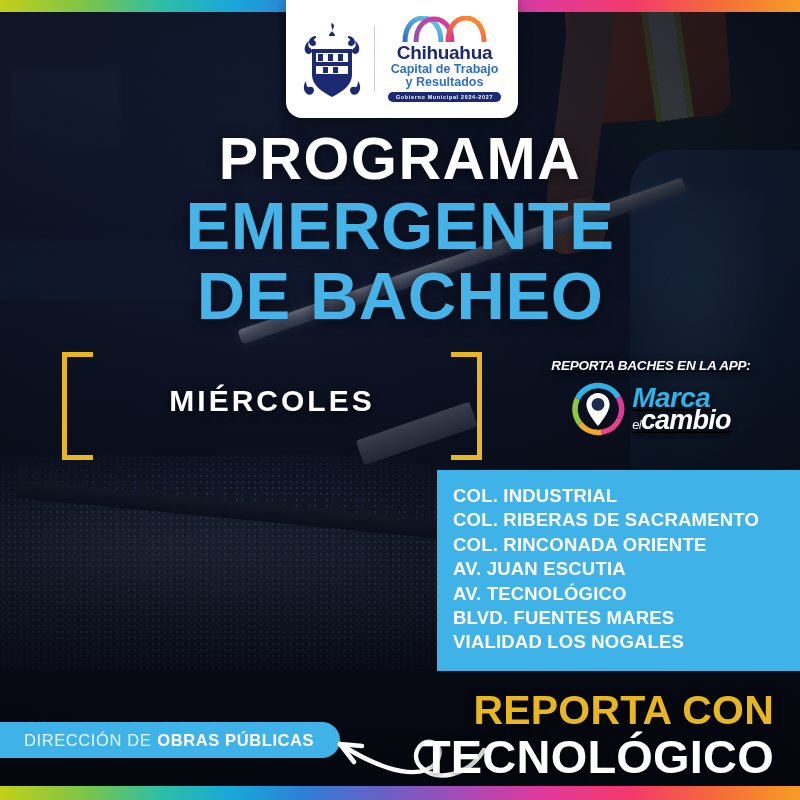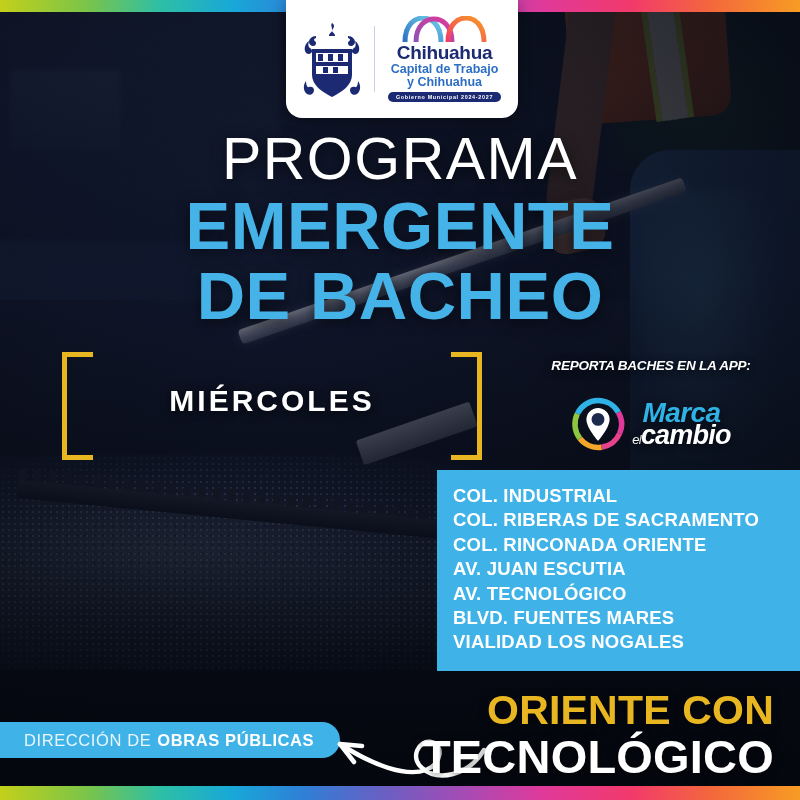--- a/index.html
+++ b/index.html
@@ -158,21 +158,21 @@
   .brand-l1{font-size:12.5px;font-weight:bold;color:#2d6fc4;line-height:1.05;white-space:nowrap;}
   .brand-l2{font-size:12.5px;font-weight:bold;color:#2d6fc4;line-height:1.05;white-space:nowrap;}
   .brand-gov{
     margin-top:3px;background:#1b2a72;color:#fff;border-radius:7px;
     font-size:5.4px;font-weight:bold;letter-spacing:.7px;padding:2px 8px;white-space:nowrap;
   }
 
   
   .headline{position:absolute;left:0;top:130px;width:800px;text-align:center;}
   .h-prog{
-    color:#ffffff;font-weight:normal;font-size:59px;letter-spacing:1.5px;
+    color:#ffffff;font-weight:bold;font-size:59px;letter-spacing:1.5px;
     line-height:1;text-shadow:0 3px 14px rgba(0,0,0,.6);
   }
   .h-emerg{
     color:#45b3e8;font-weight:bold;font-size:67px;letter-spacing:.5px;
     line-height:1.04;text-shadow:0 3px 14px rgba(0,0,0,.55);margin-top:2px;
   }
   .h-bach{
     color:#45b3e8;font-weight:bold;font-size:67px;letter-spacing:.5px;
     line-height:1.04;text-shadow:0 3px 14px rgba(0,0,0,.55);
   }
@@ -184,27 +184,27 @@
   .br.r{right:0;border-left:none;}
   .date-text{
     position:absolute;left:26px;right:26px;top:50%;transform:translateY(-50%);
     text-align:center;color:#fff;font-weight:bold;
     text-shadow:0 2px 10px rgba(0,0,0,.75);
   }
   .date-l1{font-size:30px;letter-spacing:3px;line-height:1.28;}
   .date-l2{font-size:30px;letter-spacing:3px;line-height:1.28;}
 
   
-  .app-block{position:absolute;left:520px;top:358px;width:262px;}
+  .app-block{position:absolute;left:520px;top:358px;width:262px;text-decoration:underline;}
   .app-label{
     color:#fff;font-weight:bold;font-style:italic;font-size:13.5px;
     letter-spacing:-.2px;text-align:center;text-shadow:0 2px 8px rgba(0,0,0,.7);
     white-space:nowrap;
   }
-  .app-logo{display:flex;align-items:center;justify-content:center;gap:7px;margin-top:24px;text-align:center;}
+  .app-logo{display:flex;align-items:center;justify-content:center;gap:7px;margin-top:9px;}
   .pin-wrap{width:54px;height:54px;flex:0 0 auto;}
   .app-words{display:flex;flex-direction:column;line-height:.9;}
   .app-marca{
     color:#2fb3e6;font-weight:bold;font-size:28px;font-style:italic;letter-spacing:-.6px;
     text-shadow:0 2px 7px rgba(0,0,0,.6);
   }
   .app-cambio{
     color:#ffffff;font-weight:bold;font-size:27px;font-style:italic;letter-spacing:-.8px;
     text-shadow:0 2px 7px rgba(0,0,0,.6);margin-top:-2px;
   }
@@ -319,21 +319,21 @@
             <stop offset="0" stop-color="#f23a6a"></stop>
               <stop offset="1" stop-color="#f79c24"></stop>
           </linearGradient>
         </defs>
         <path d="M3 26 C3 8 13 2 21 2 C29 2 39 8 39 26" fill="none" stroke="url(#gA)" stroke-width="5" stroke-linecap="round"></path>
         <path d="M14 26 C14 9 24 3 32 3 C40 3 50 9 50 26" fill="none" stroke="url(#gB)" stroke-width="5" stroke-linecap="round"></path>
         <path d="M46 26 C46 8 56 2 64 2 C72 2 82 8 82 26" fill="none" stroke="url(#gC)" stroke-width="5" stroke-linecap="round"></path>
       </svg>
       <div class="brand-city">Chihuahua</div>
       <div class="brand-l1">Capital de Trabajo</div>
-      <div class="brand-l2">y Chihuahua</div>
+      <div class="brand-l2">y Resultados</div>
       <div class="brand-gov">Gobierno Municipal 2024-2027</div>
     </div>
   </div>
 
   <div class="headline">
     <div class="h-prog">PROGRAMA</div>
     <div class="h-emerg">EMERGENTE</div>
     <div class="h-bach">DE BACHEO</div>
   </div>
 
@@ -381,17 +381,17 @@
     <span class="dept-light">DIRECCIÓN DE</span>
     <span class="dept-bold">OBRAS PÚBLICAS</span>
   </div>
 
   <svg class="arrow" viewBox="0 0 170 100">
     <path d="M166 60 C150 86 120 92 104 78 C92 68 100 50 113 52 C126 54 124 74 108 80 C88 87 56 76 22 54" fill="none" stroke="#ffffff" stroke-width="4.5" stroke-linecap="round"></path>
     <path d="M22 54 L44 56 M22 54 L36 72" fill="none" stroke="#ffffff" stroke-width="4.5" stroke-linecap="round"></path>
   </svg>
 
   <div class="cta">
-    <div class="cta-1">ORIENTE CON</div>
+    <div class="cta-1">REPORTA CON</div>
     <div class="cta-2">TECNOLÓGICO</div>
   </div>
 
 </div>
 
 </body></html>

